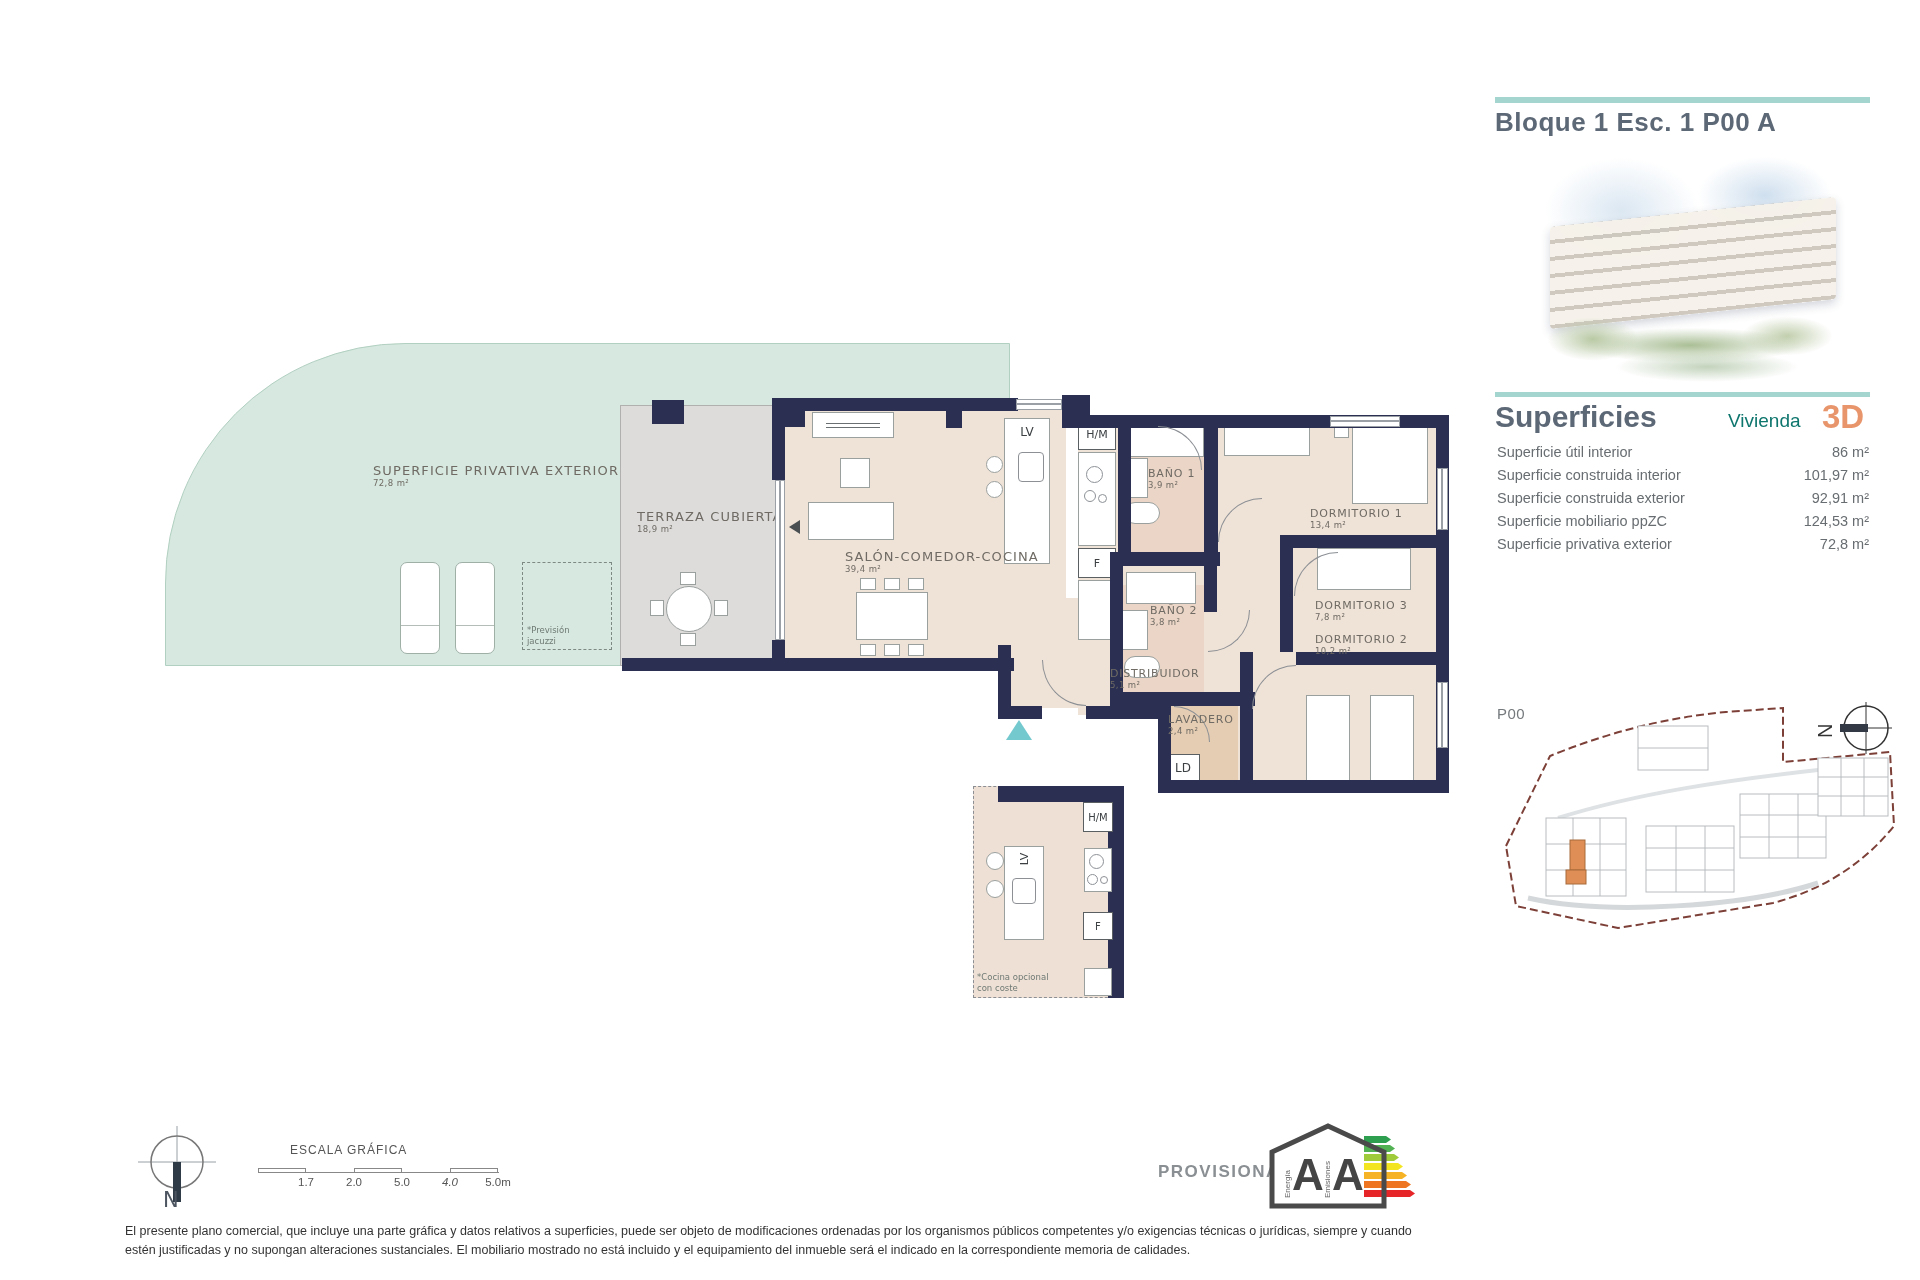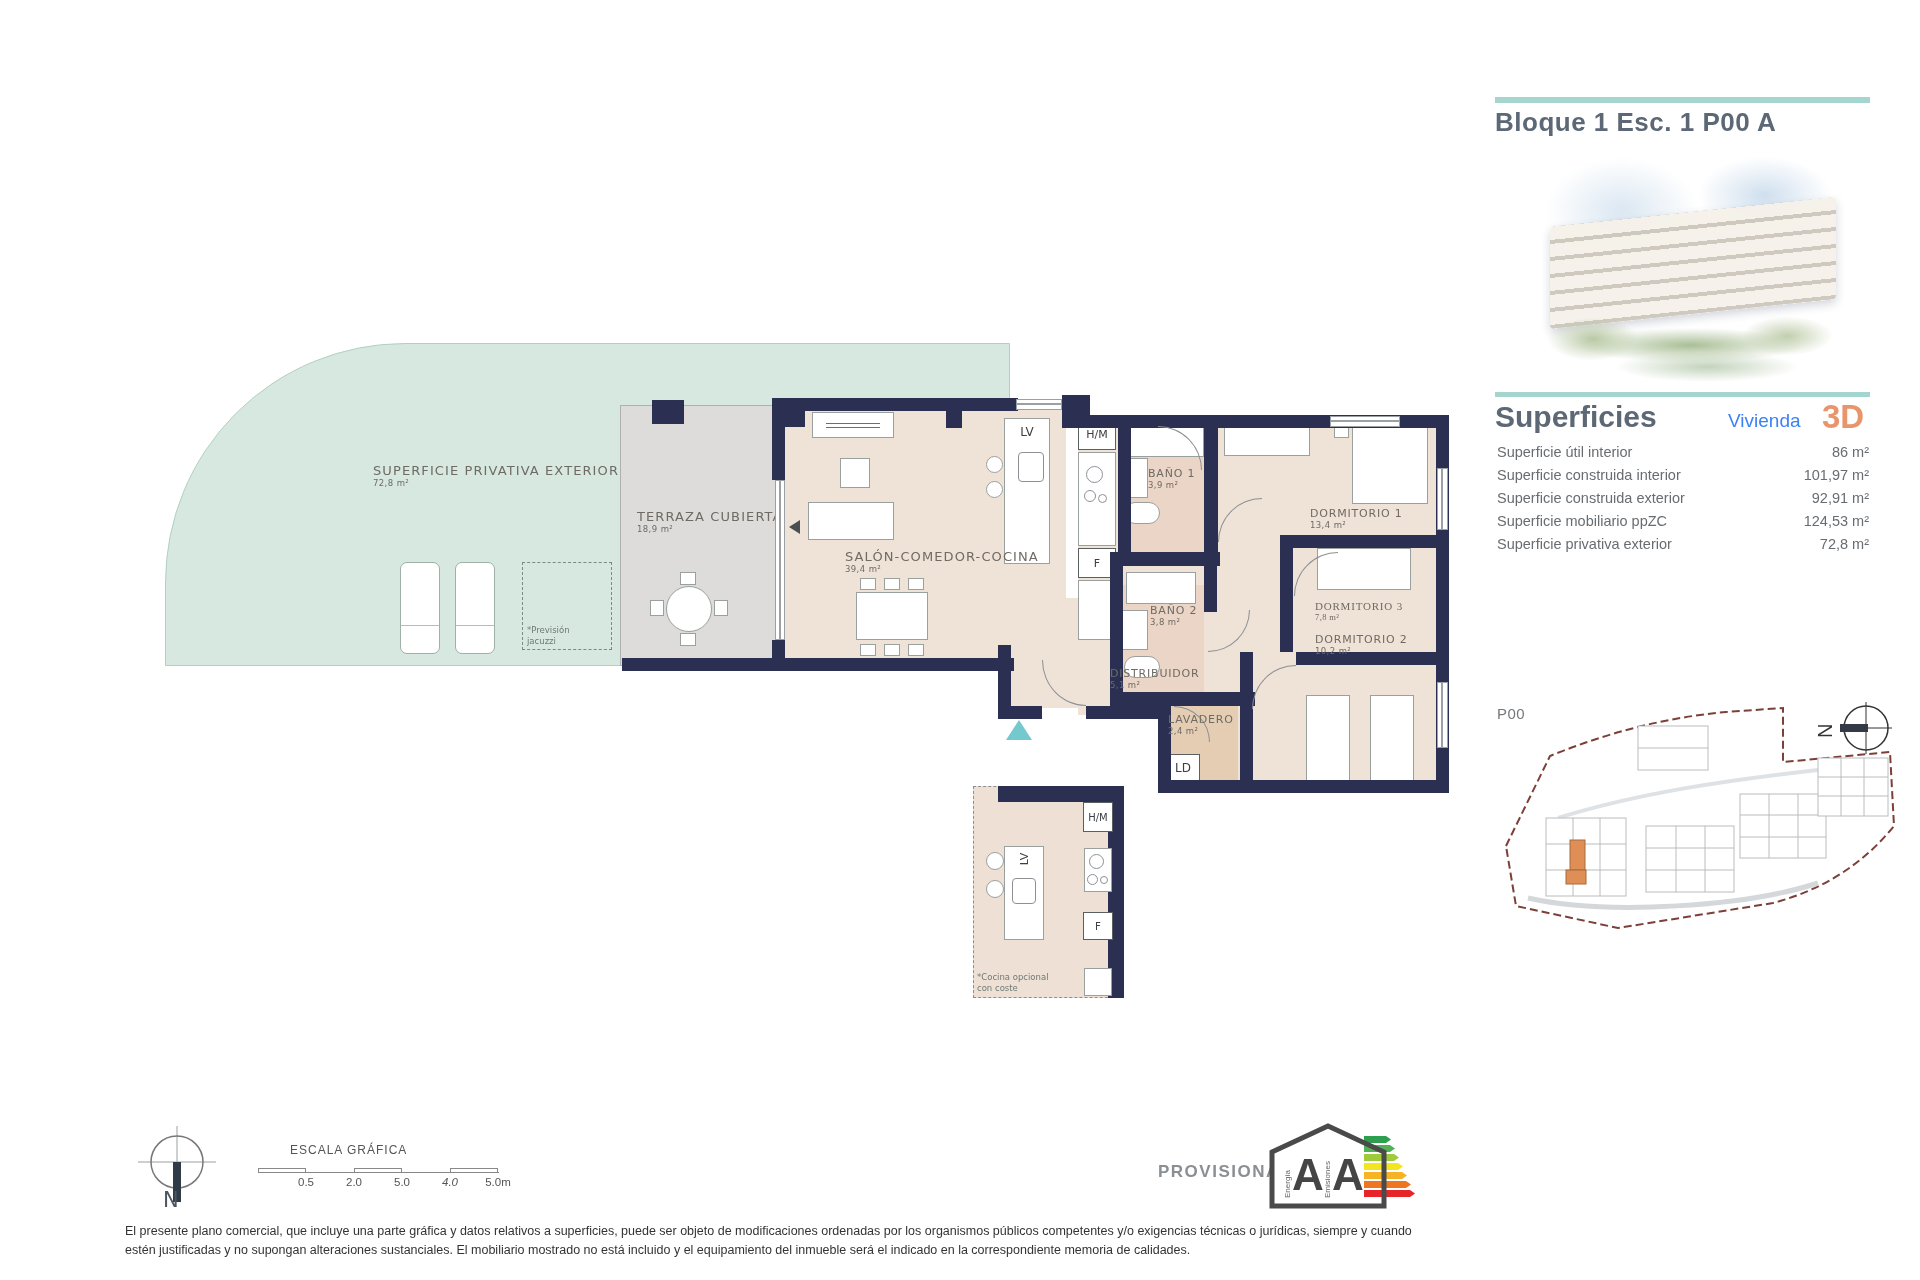--- a/index.html
+++ b/index.html
@@ -19,21 +19,21 @@
   .rlabel{position:absolute;color:#6f6b64;font-family:"DejaVu Sans",sans-serif;line-height:1.15;white-space:nowrap;}
   .rname{font-size:13px;letter-spacing:1.1px;}
   .rname.sm{font-size:11px;letter-spacing:.8px;}
   .rarea{font-size:8.5px;letter-spacing:.4px;}
   .applbl{position:absolute;color:#3c4043;font-size:12px;font-family:"DejaVu Sans",sans-serif;display:flex;align-items:center;justify-content:center;}
   .note{position:absolute;color:#6f7a74;font-size:8.5px;font-family:"DejaVu Sans",sans-serif;line-height:1.3;}
   
   .teal-line{position:absolute;background:#a5d5cf;}
   .block-title{position:absolute;color:#5d6876;font-size:26px;font-weight:bold;letter-spacing:.5px;}
   .sup-head{position:absolute;color:#5d6876;font-size:30px;font-weight:bold;}
-  .viv{position:absolute;color:#3b82f6;font-size:19px;}
+  .viv{position:absolute;color:#0f766e;font-size:19px;}
   .viv3d{position:absolute;color:#e8956b;font-size:33px;font-weight:bold;}
   .srow{position:absolute;width:372px;color:#686d71;font-size:14.5px;}
   .srow .sl{float:left;}
   .srow .sv{float:right;}
   .p00{position:absolute;color:#75797c;font-size:15px;letter-spacing:.5px;}
   
   .scale-head{position:absolute;color:#555;font-size:12px;letter-spacing:1px;}
   .tick{position:absolute;width:40px;text-align:center;color:#555;font-size:11.5px;}
   .prov{position:absolute;color:#8a8f93;font-size:17px;font-weight:bold;letter-spacing:1.5px;}
   .discl{position:absolute;width:1300px;color:#333;font-size:12.5px;line-height:1.55;}
@@ -205,21 +205,21 @@
       <div class="rarea">3,9 m²</div>
     </div>
     <div class="rlabel" style="left:1150px;top:605px;">
       <div class="rname sm">BAÑO 2</div>
       <div class="rarea">3,8 m²</div>
     </div>
     <div class="rlabel" style="left:1310px;top:508px;">
       <div class="rname sm">DORMITORIO 1</div>
       <div class="rarea">13,4 m²</div>
     </div>
-    <div class="rlabel" style="left:1315px;top:600px;font-family:Liberation Serif, serif;">
+    <div class="rlabel" style="left:1315px;top:600px;">
       <div class="rname sm">DORMITORIO 3</div>
       <div class="rarea">7,8 m²</div>
     </div>
     <div class="rlabel" style="left:1315px;top:634px;">
       <div class="rname sm">DORMITORIO 2</div>
       <div class="rarea">10,2 m²</div>
     </div>
     <div class="rlabel" style="left:1110px;top:668px;">
       <div class="rname sm">DISTRIBUIDOR</div>
       <div class="rarea">5,1 m²</div>
@@ -334,21 +334,21 @@
     <rect x="37" y="36" width="8" height="40" fill="#2f3b46"></rect>
   </svg>
   <div class="nletter" style="left:163px;top:1188px;">N</div>
 
   <div class="scale-head" style="left:290px;top:1143px;">ESCALA GRÁFICA</div>
   <div class="abs" style="left:258px;top:1164px;width:241px;height:8px;border-bottom:1px solid #888;">
     <div class="abs" style="left:0;bottom:0;width:48px;height:4px;border:1px solid #888;border-bottom:none;box-sizing:border-box;"></div>
     <div class="abs" style="left:96px;bottom:0;width:48px;height:4px;border:1px solid #888;border-bottom:none;box-sizing:border-box;"></div>
     <div class="abs" style="left:192px;bottom:0;width:48px;height:4px;border:1px solid #888;border-bottom:none;box-sizing:border-box;"></div>
   </div>
-  <div class="tick" style="left:286px;top:1176px;">0.5</div>
+  <div class="tick" style="left:286px;top:1176px;">1.7</div>
   <div class="tick" style="left:334px;top:1176px;">2.0</div>
   <div class="tick" style="left:382px;top:1176px;">5.0</div>
   <div class="tick" style="left:430px;top:1176px;font-style:italic;">4.0</div>
   <div class="tick" style="left:478px;top:1176px;">5.0m</div>
 
   <div class="prov" style="left:1158px;top:1162px;">PROVISIONAL</div>
   <svg style="position:absolute;left:1264px;top:1120px;" width="156" height="94" viewBox="0 0 156 94">
     <polygon points="8,32 64,6 120,32 120,86 8,86" fill="#fff" stroke="none"></polygon>
     <g>
       <polygon points="100,16 122,16 127,19.5 122,23 100,23" fill="#2e9e4f"></polygon>

